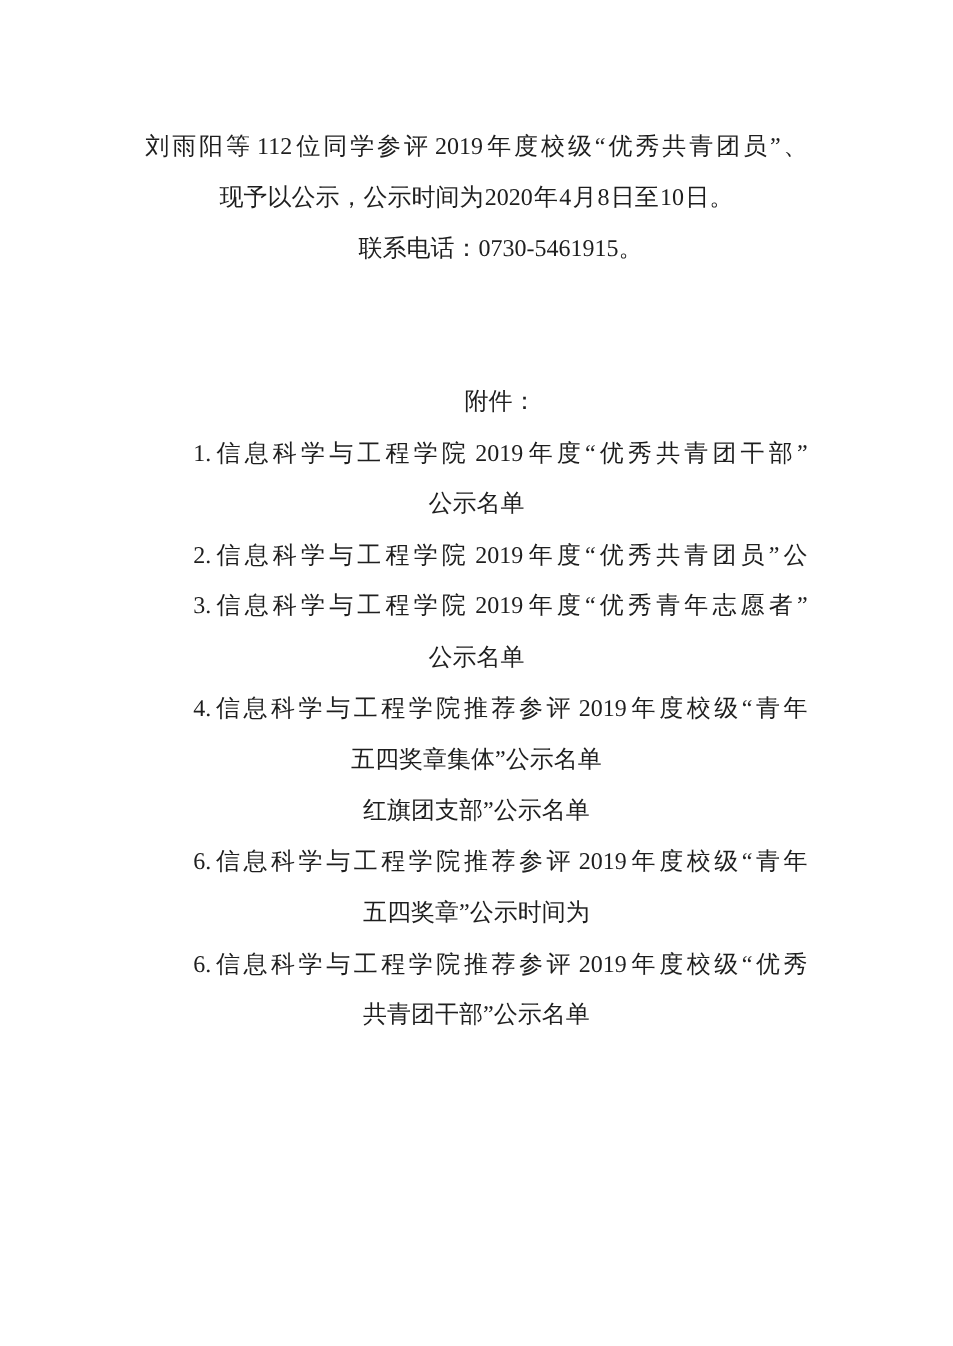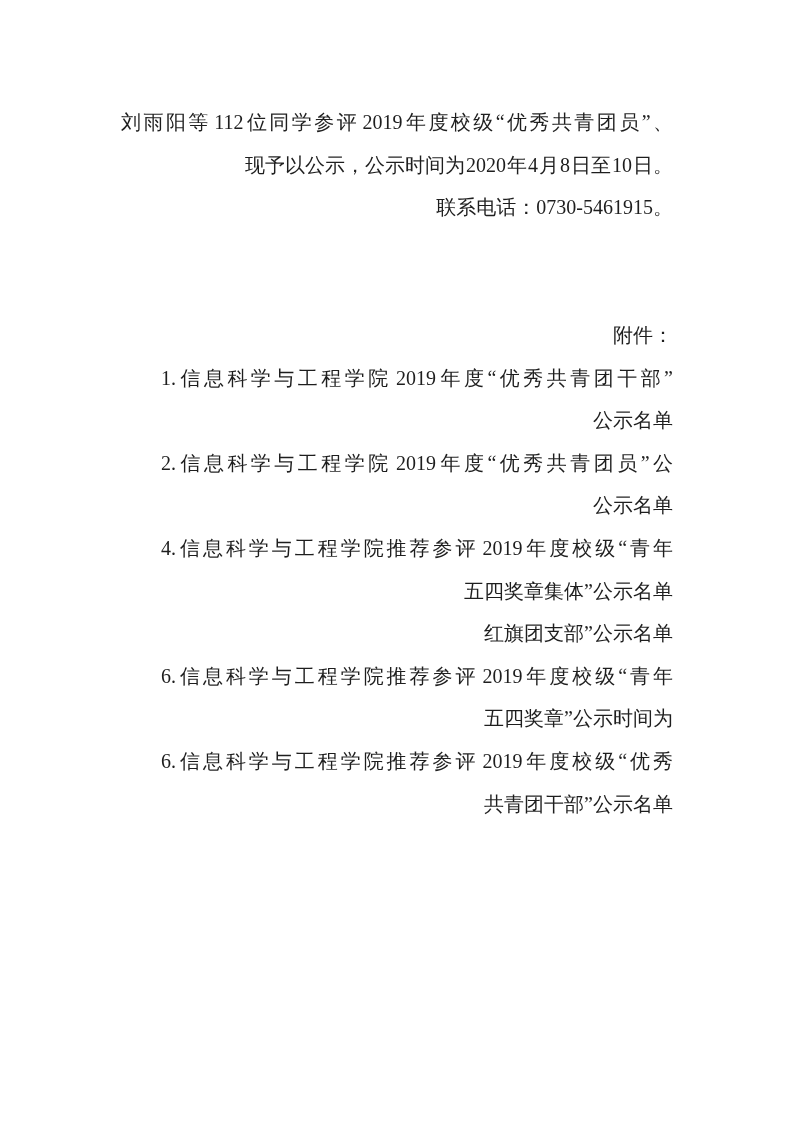--- a/index.html
+++ b/index.html
@@ -21,21 +21,21 @@
     left: 121px;
     top: 101px;
     width: 552px;
   }
   .line {
     height: 42.6px;
     line-height: 42.6px;
     font-size: 20px;
     word-spacing: -4px;
     white-space: normal;
-    text-align: right;
+    text-align: center;
   }
   .line.indent {
     padding-left: 40px; 
   }
   .line.justify {
     text-align: justify;
     text-align-last: justify;
     font-family: Liberation Serif, serif;
   }
   .line.blank {
@@ -49,20 +49,21 @@
   <div class="content">
     <div class="line justify">刘雨阳等 112 位同学参评 2019 年度校级“优秀共青团员”、</div>
     <div class="line">现予以公示，公示时间为 2020 年 4 月 8 日至 10 日。</div>
     <div class="line indent">联系电话：0730-5461915。</div>
     <div class="line blank"></div>
     <div class="line blank"></div>
     <div class="line indent">附件：</div>
     <div class="line indent justify">1. 信息科学与工程学院 2019 年度“优秀共青团干部”</div>
     <div class="line">公示名单</div>
     <div class="line indent justify">2. 信息科学与工程学院 2019 年度“优秀共青团员”公</div>
+    <div class="line indent justify">3. 信息科学与工程学院 2019 年度“优秀青年志愿者”</div>
     <div class="line">公示名单</div>
     <div class="line indent justify">4. 信息科学与工程学院推荐参评 2019 年度校级“青年</div>
     <div class="line">五四奖章集体”公示名单</div>
     <div class="line">红旗团支部”公示名单</div>
     <div class="line indent justify">6. 信息科学与工程学院推荐参评 2019 年度校级“青年</div>
     <div class="line">五四奖章”公示时间为</div>
     <div class="line indent justify">6. 信息科学与工程学院推荐参评 2019 年度校级“优秀</div>
     <div class="line">共青团干部”公示名单</div>
   </div>
 </div>

